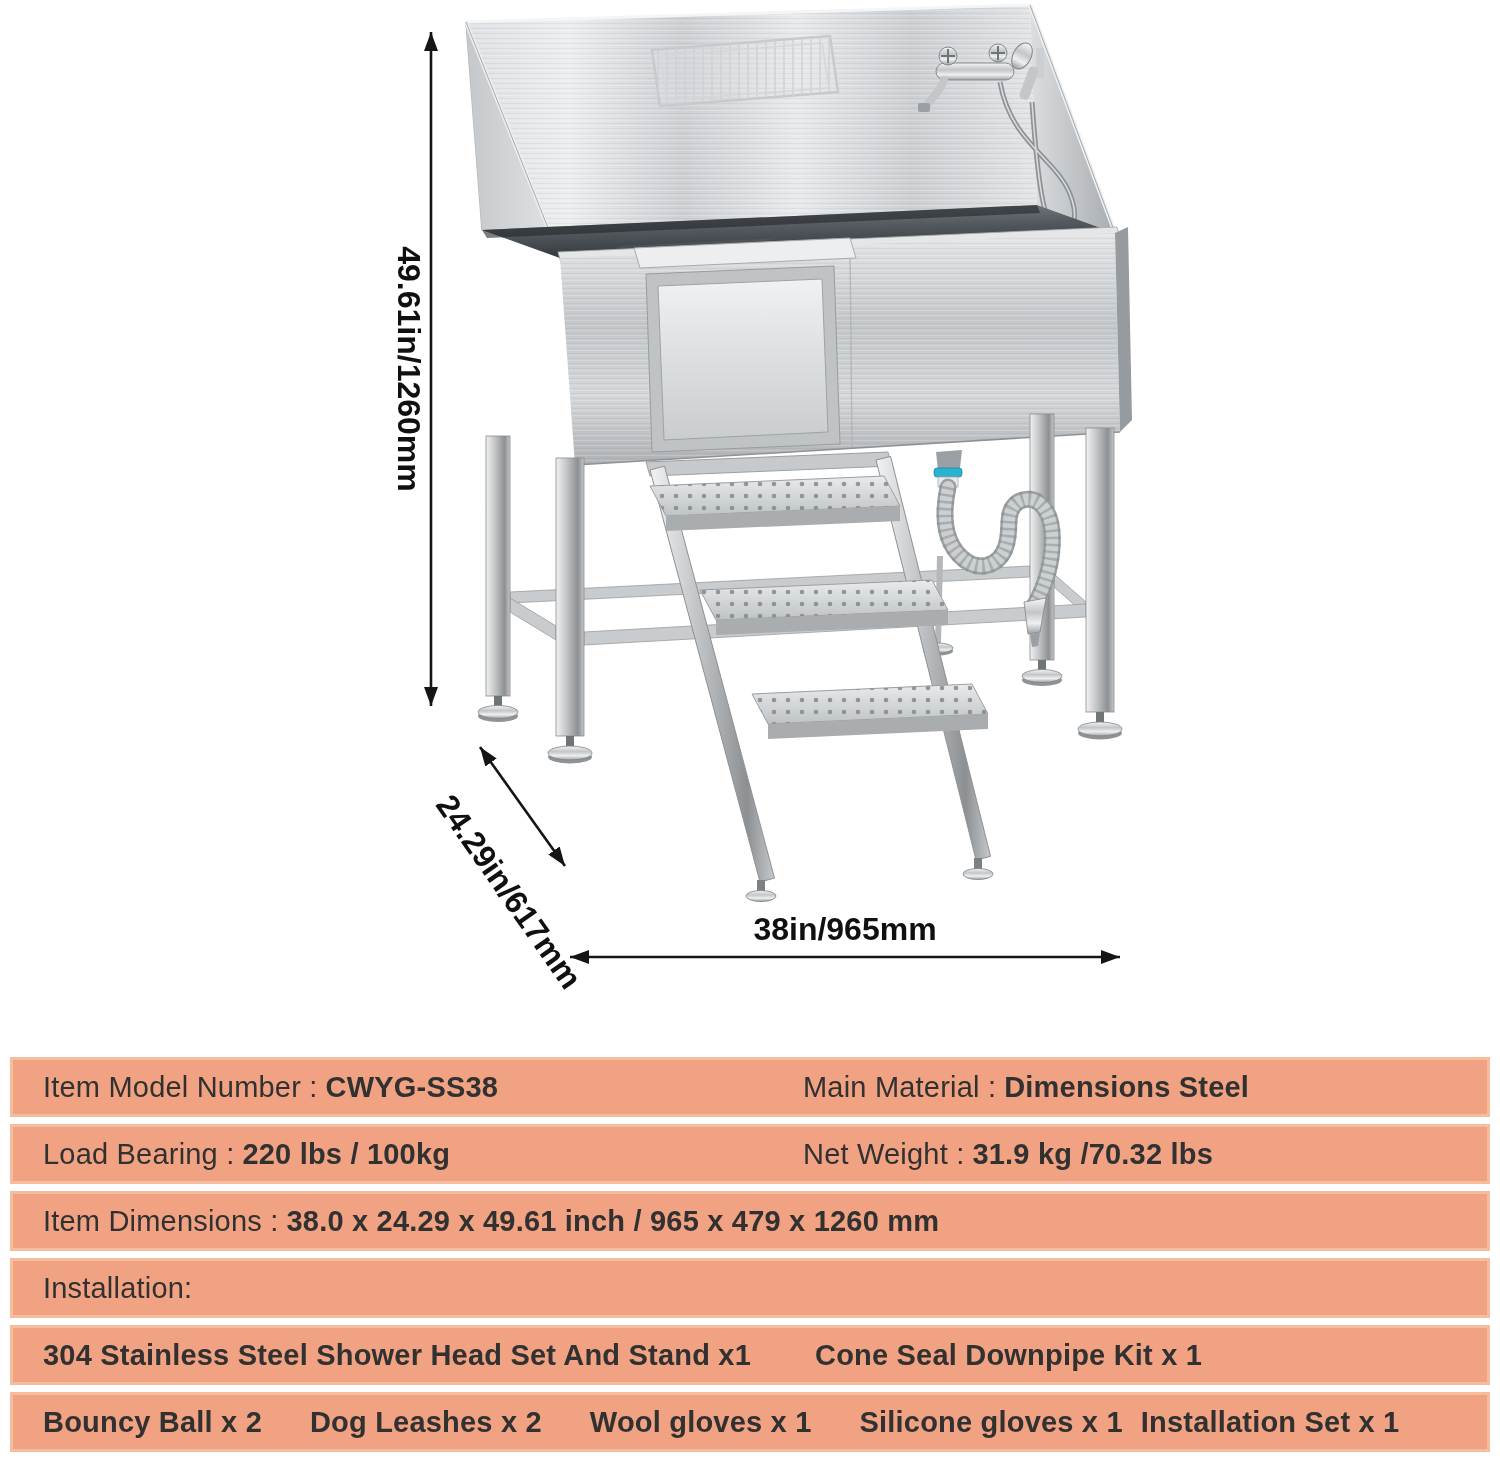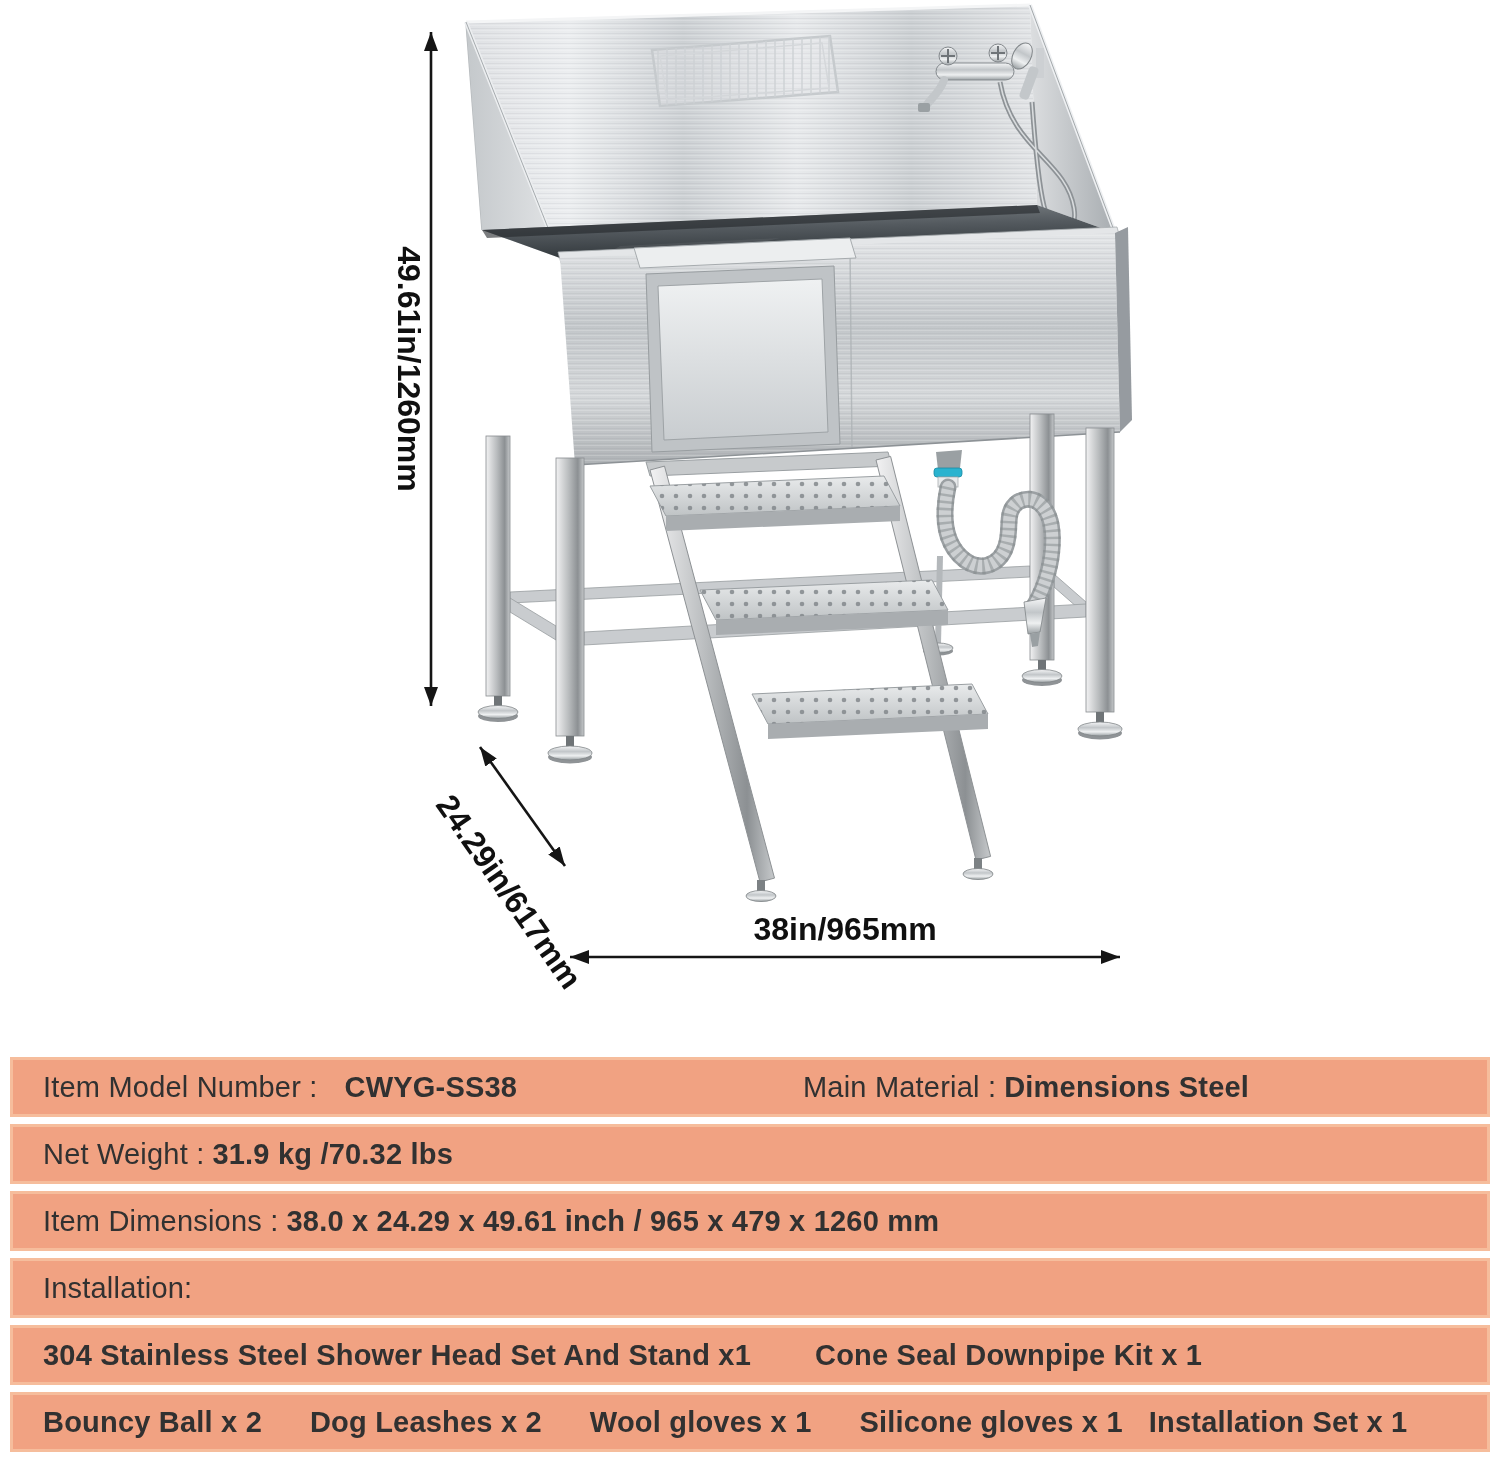--- a/index.html
+++ b/index.html
@@ -9,26 +9,26 @@
   }
   .figure{position:absolute;left:0;top:0;width:1500px;height:1045px;}
   .figure svg{display:block;}
   .specs{position:absolute;left:10px;top:1057px;width:1480px;}
   .srow{
     height:60px;margin-bottom:7px;background:#f1a282;border:3px solid #f6bd9c;
     box-sizing:border-box;display:flex;align-items:center;padding-left:30px;
     font-size:29px;color:#313131;letter-spacing:0.2px;white-space:nowrap;
   }
   .cell{display:flex;align-items:baseline;}
-  .cl{flex:0 0 760px;gap:19px;}
+  .cl{flex:0 0 760px;}
   .lbl{font-weight:400;margin-right:8px;}
   .val{font-weight:700;}
   .gap{margin-left:48px;}
   .gap-lg{margin-left:64px;}
-  .gap-sm{margin-left:26px;}
+  .gap-sm{margin-left:18px;}
 </style>
 </head>
 <body>
 
 <div class="figure">
 <svg width="1500" height="1045" viewBox="0 0 1500 1045" xmlns="http://www.w3.org/2000/svg">
   <defs>
     <linearGradient id="gBack" x1="0" y1="0" x2="1" y2="0">
       <stop offset="0" stop-color="#dfe1e4"></stop>
           <stop offset="0.18" stop-color="#eceef0"></stop>
@@ -264,20 +264,24 @@
       <span class="lbl">Item Model Number :</span>
       <span class="val">CWYG-SS38</span>
     </div>
     <div class="cell">
       <span class="lbl">Main Material :</span>
       <span class="val">Dimensions Steel</span>
     </div>
   </div>
 
   <div class="srow">
+    <div class="cell cl">
+      <span class="lbl">Load Bearing :</span>
+      <span class="val">220 lbs / 100kg</span>
+    </div>
     <div class="cell">
       <span class="lbl">Net Weight :</span>
       <span class="val">31.9 kg /70.32 lbs</span>
     </div>
   </div>
 
   <div class="srow">
     <div class="cell">
       <span class="lbl">Item Dimensions :</span>
       <span class="val">38.0 x 24.29 x 49.61 inch / 965 x 479 x 1260 mm</span>

